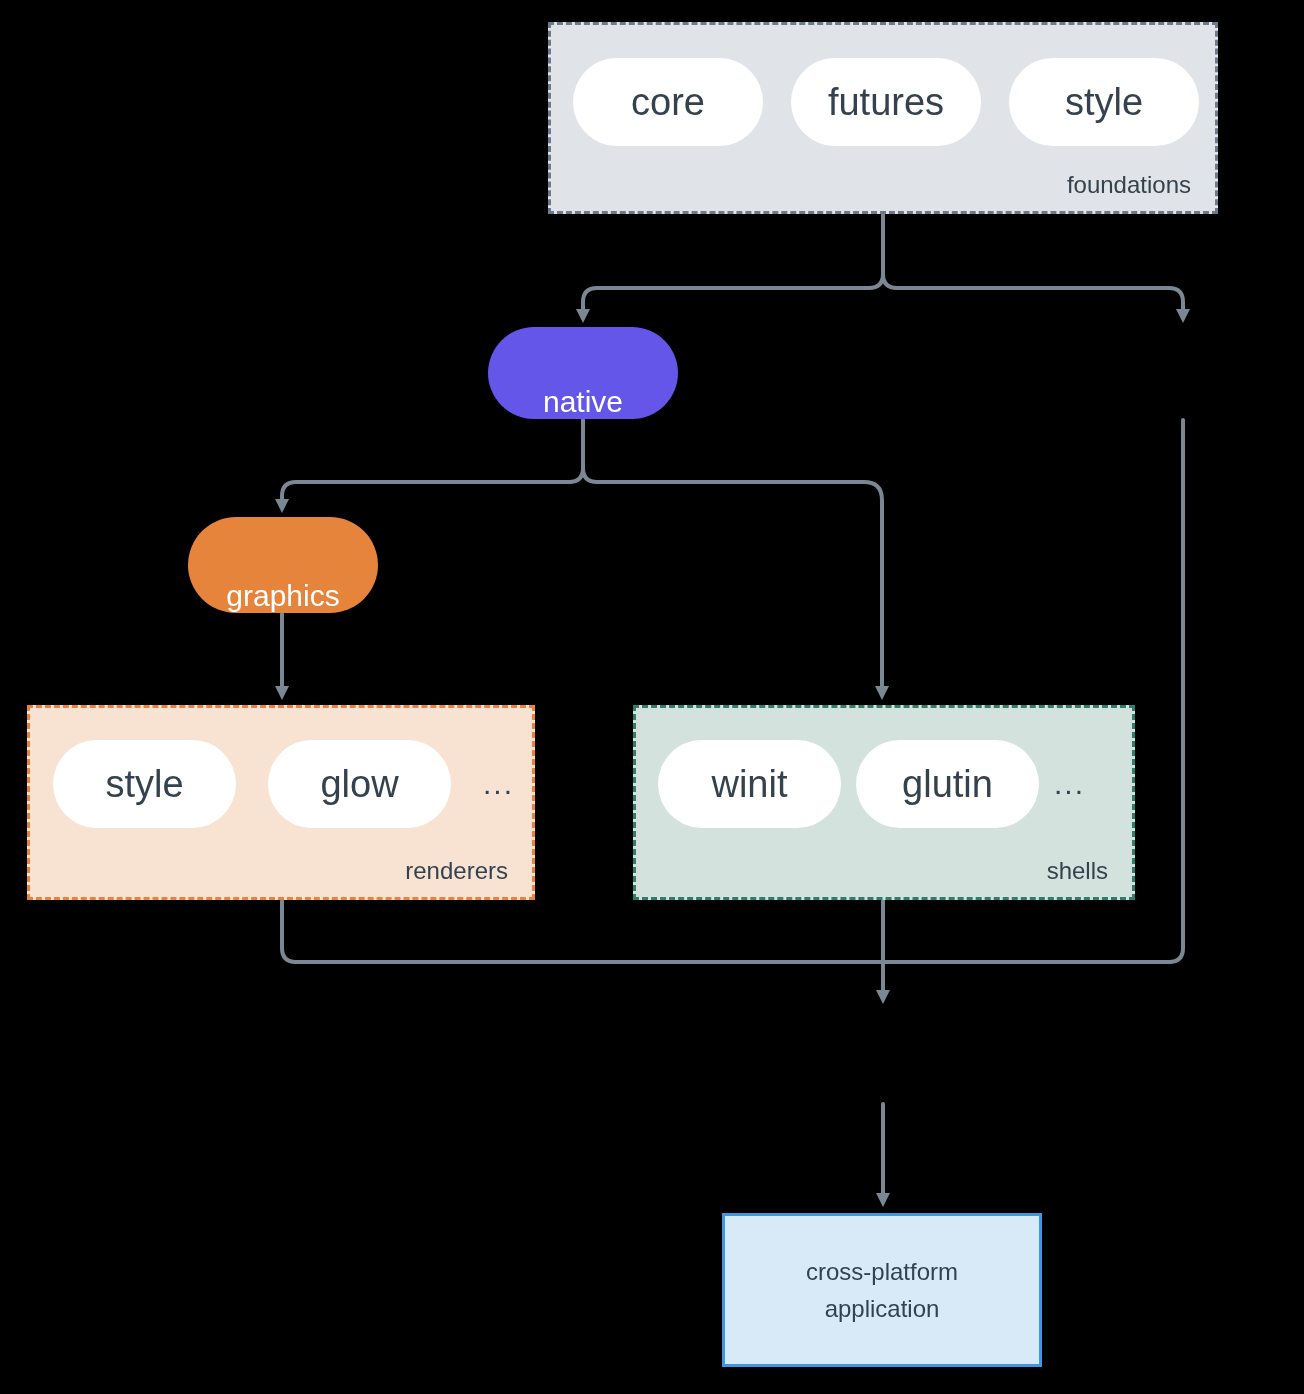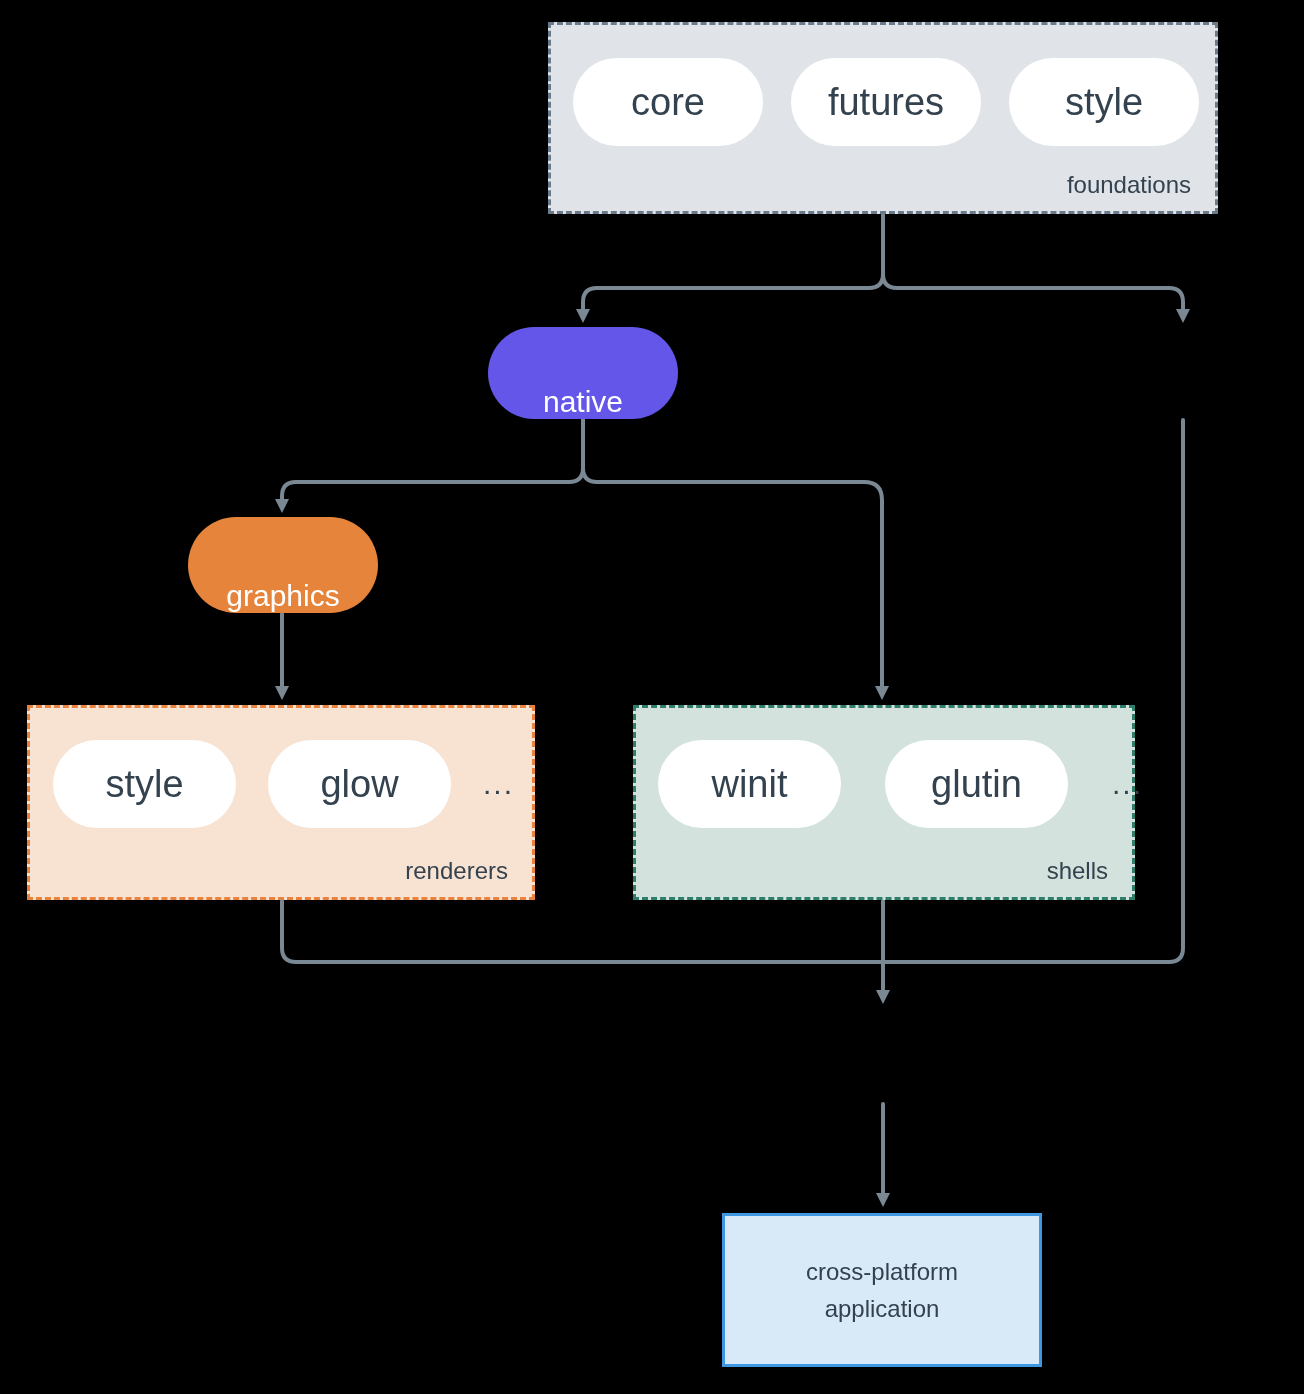--- a/index.html
+++ b/index.html
@@ -37,21 +37,21 @@
   #renderers-group {
     left: 27px; top: 705px; width: 508px; height: 195px;
     background: var(--renderers-bg, #F8E3D3);
     border-color: var(--renderers-border, #E8823D);
     padding: 32px 18px 0 23px; gap: 32px;
   }
   #shells-group {
     left: 633px; top: 705px; width: 502px; height: 195px;
     background: var(--shells-bg, #D3E2DC);
     border-color: var(--shells-border, #2F7E6B);
-    padding: 32px 18px 0 22px; gap: 44px;
+    padding: 32px 18px 0 22px; gap: 15px;
   }
   .white-pill {
     flex: none;
     background: var(--pill-bg, #FFFFFF);
     border-radius: 60px;
     height: 88px;
     display: flex; align-items: center; justify-content: center;
     font-size: 38px;
     color: var(--text-dark, #33424E);
   }

